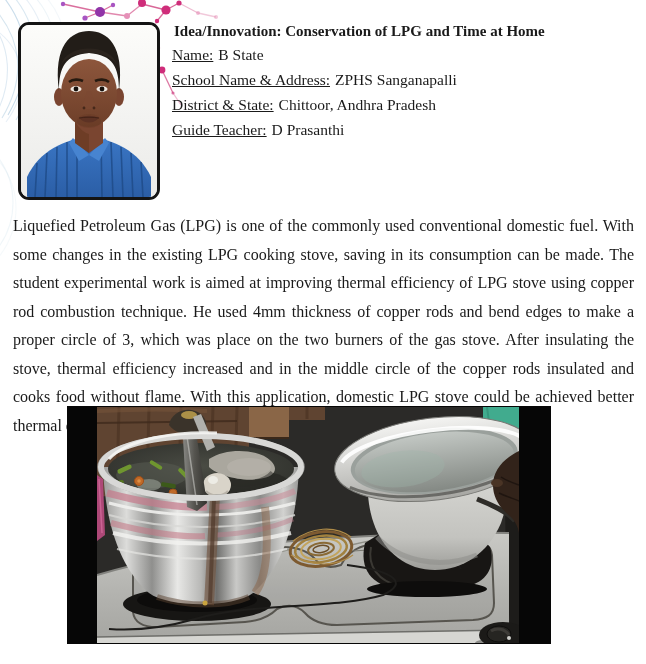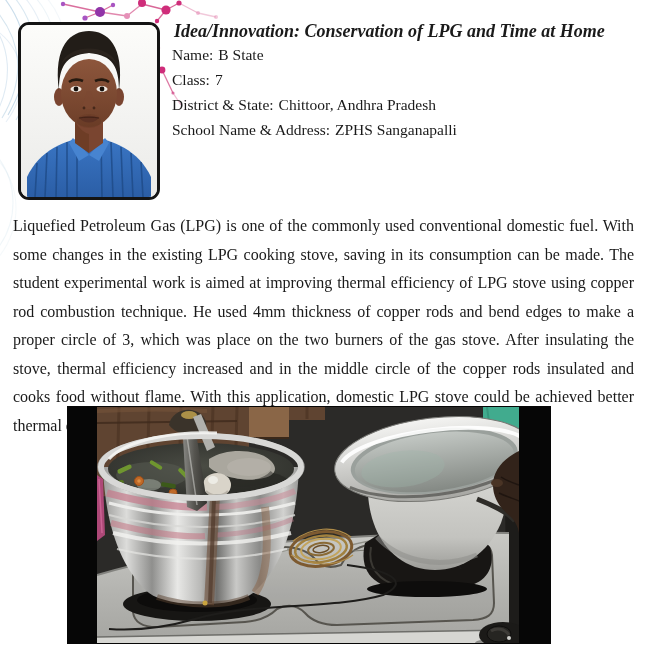--- a/index.html
+++ b/index.html
@@ -11,26 +11,25 @@
   }
   .decor-svg{position:absolute;top:0;left:0;z-index:0;pointer-events:none;}
   .portrait-frame{
     position:absolute;left:18px;top:22px;width:136px;height:172px;
     border:3px solid #141414;border-radius:11px;overflow:hidden;
     background:#fafaf8;z-index:2;
   }
   .portrait-frame svg{display:block;}
   .header-block{position:absolute;left:172px;top:21px;z-index:2;width:460px;}
   .doc-title{
-    font-weight:bold;font-size:18px;line-height:21px;padding-left:2px;
+    font-weight:bold;font-size:15px;line-height:21px;padding-left:2px;
     white-space:nowrap;
-    font-style:italic;
   }
   .field-row{font-size:15.5px;line-height:25px;white-space:nowrap;}
-  .field-row .lbl{margin-right:5px;}
+  .field-row .lbl{margin-right:5px;text-decoration:underline;}
   .description{
     position:absolute;left:13px;top:212px;width:621px;z-index:1;
     font-size:16px;line-height:28.5px;text-align:justify;
   }
   .experiment-photo{
     position:absolute;left:67px;top:406px;width:484px;height:238px;
     background:#060606;z-index:1;
   }
   .experiment-photo svg{position:absolute;left:30px;top:1px;display:block;}
 </style>
@@ -151,27 +150,27 @@
     <ellipse cx="68" cy="96" rx="12" ry="7" fill="#5e3521" opacity="0.25"></ellipse>
   </svg>
 </div>
 
 <div class="header-block">
   <div class="doc-title">Idea/Innovation: Conservation of LPG and Time at Home</div>
   <div class="field-row">
     <span class="lbl">Name:</span><span>B State</span>
   </div>
   <div class="field-row">
-    <span class="lbl">Class:</span><span>7</span>
+    <span class="lbl">School Name &amp; Address:</span><span>ZPHS Sanganapalli</span>
   </div>
   <div class="field-row">
     <span class="lbl">District &amp; State:</span><span>Chittoor, Andhra Pradesh</span>
   </div>
   <div class="field-row">
-    <span class="lbl">School Name &amp; Address:</span><span>ZPHS Sanganapalli</span>
+    <span class="lbl">Guide Teacher:</span><span>D Prasanthi</span>
   </div>
 </div>
 
 <div class="description">Liquefied Petroleum Gas (LPG) is one of the commonly used conventional domestic fuel. With some changes in the existing LPG cooking stove, saving in its consumption can be made. The student experimental work is aimed at improving thermal efficiency of LPG stove using copper rod combustion technique. He used 4mm thickness of copper rods and bend edges to make a proper circle of 3, which was place on the two burners of the gas stove. After insulating the stove, thermal efficiency increased and in the middle circle of the copper rods insulated and cooks food without flame. With this application, domestic LPG stove could be achieved better thermal efficiency and it's cost effective.</div>
 
 <div class="experiment-photo">
   <svg width="422" height="236" viewBox="0 0 422 236">
     <defs>
       <linearGradient id="stoveG" x1="0" y1="0" x2="0" y2="1">
         <stop offset="0" stop-color="#c9c9c5"></stop>

